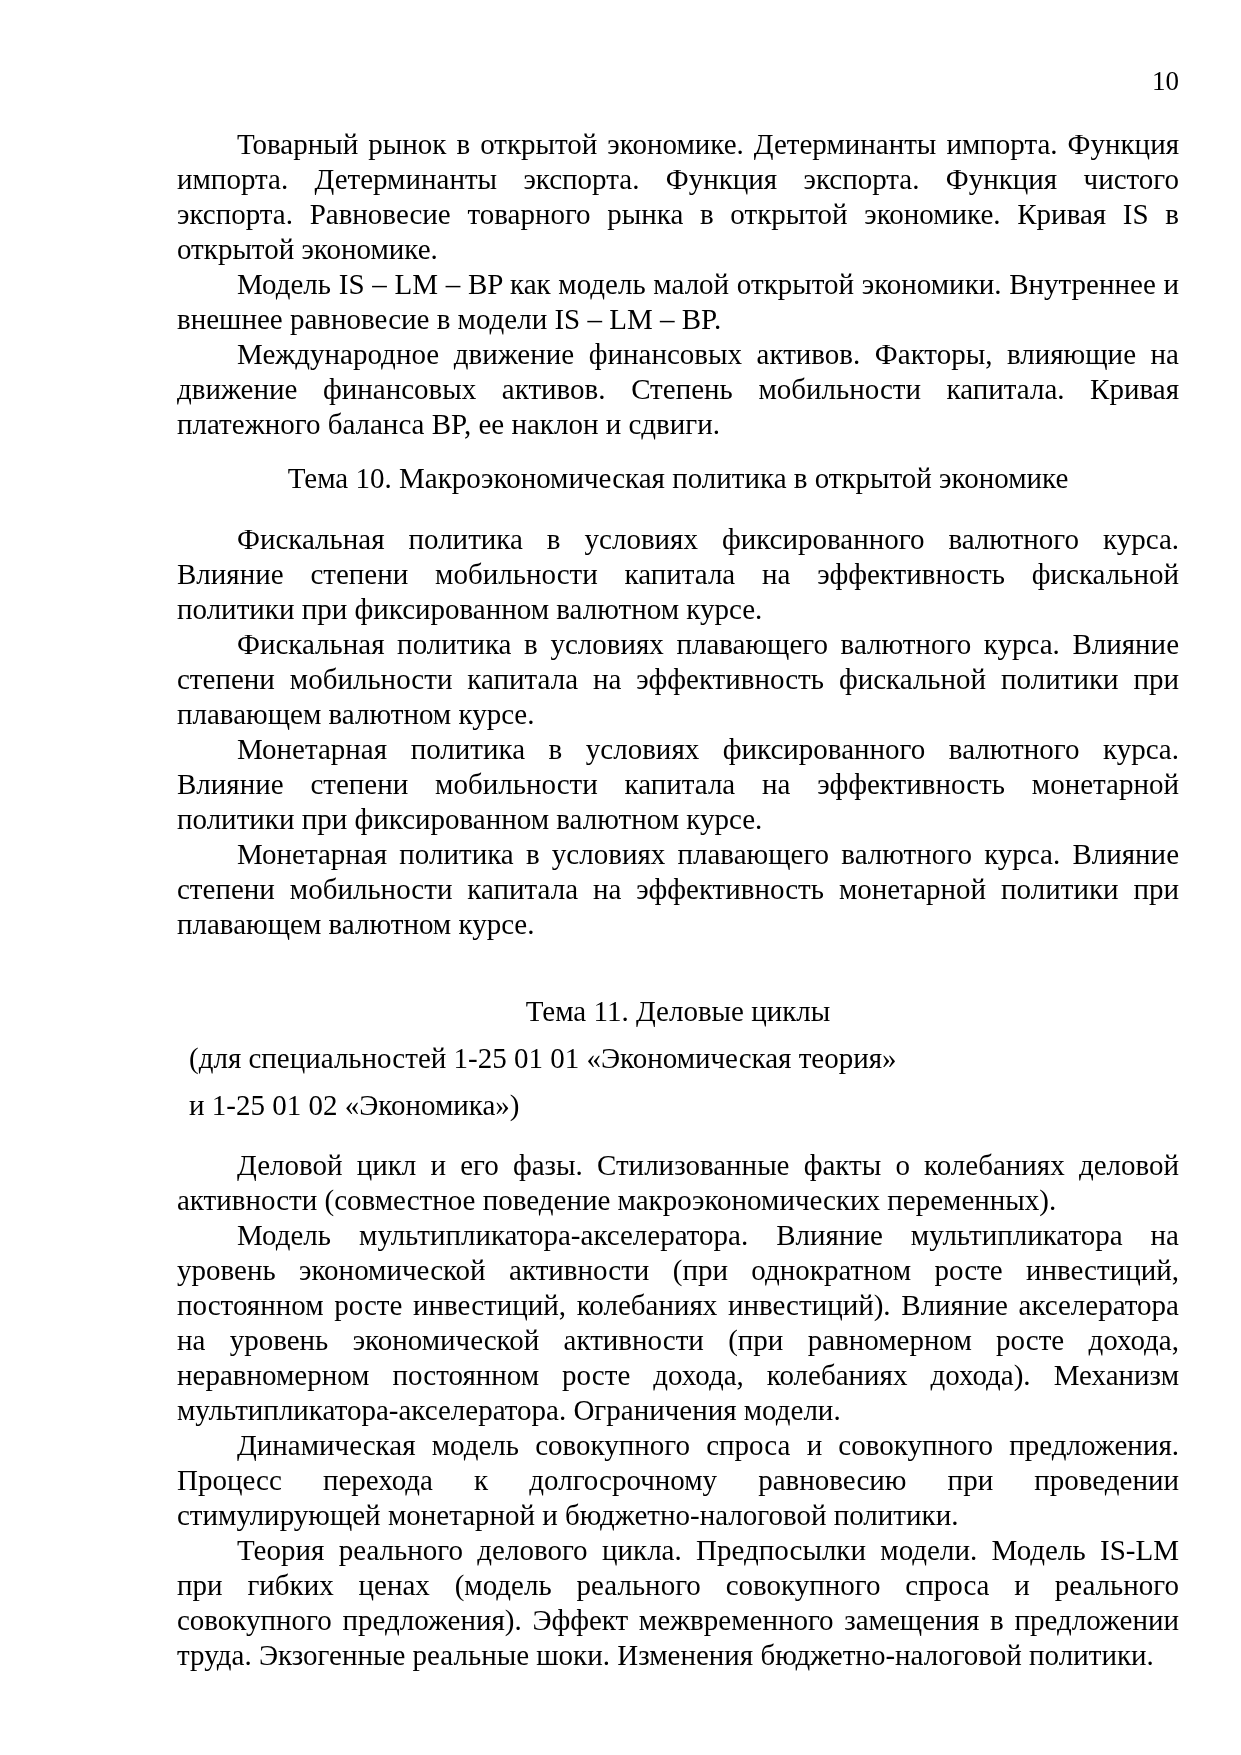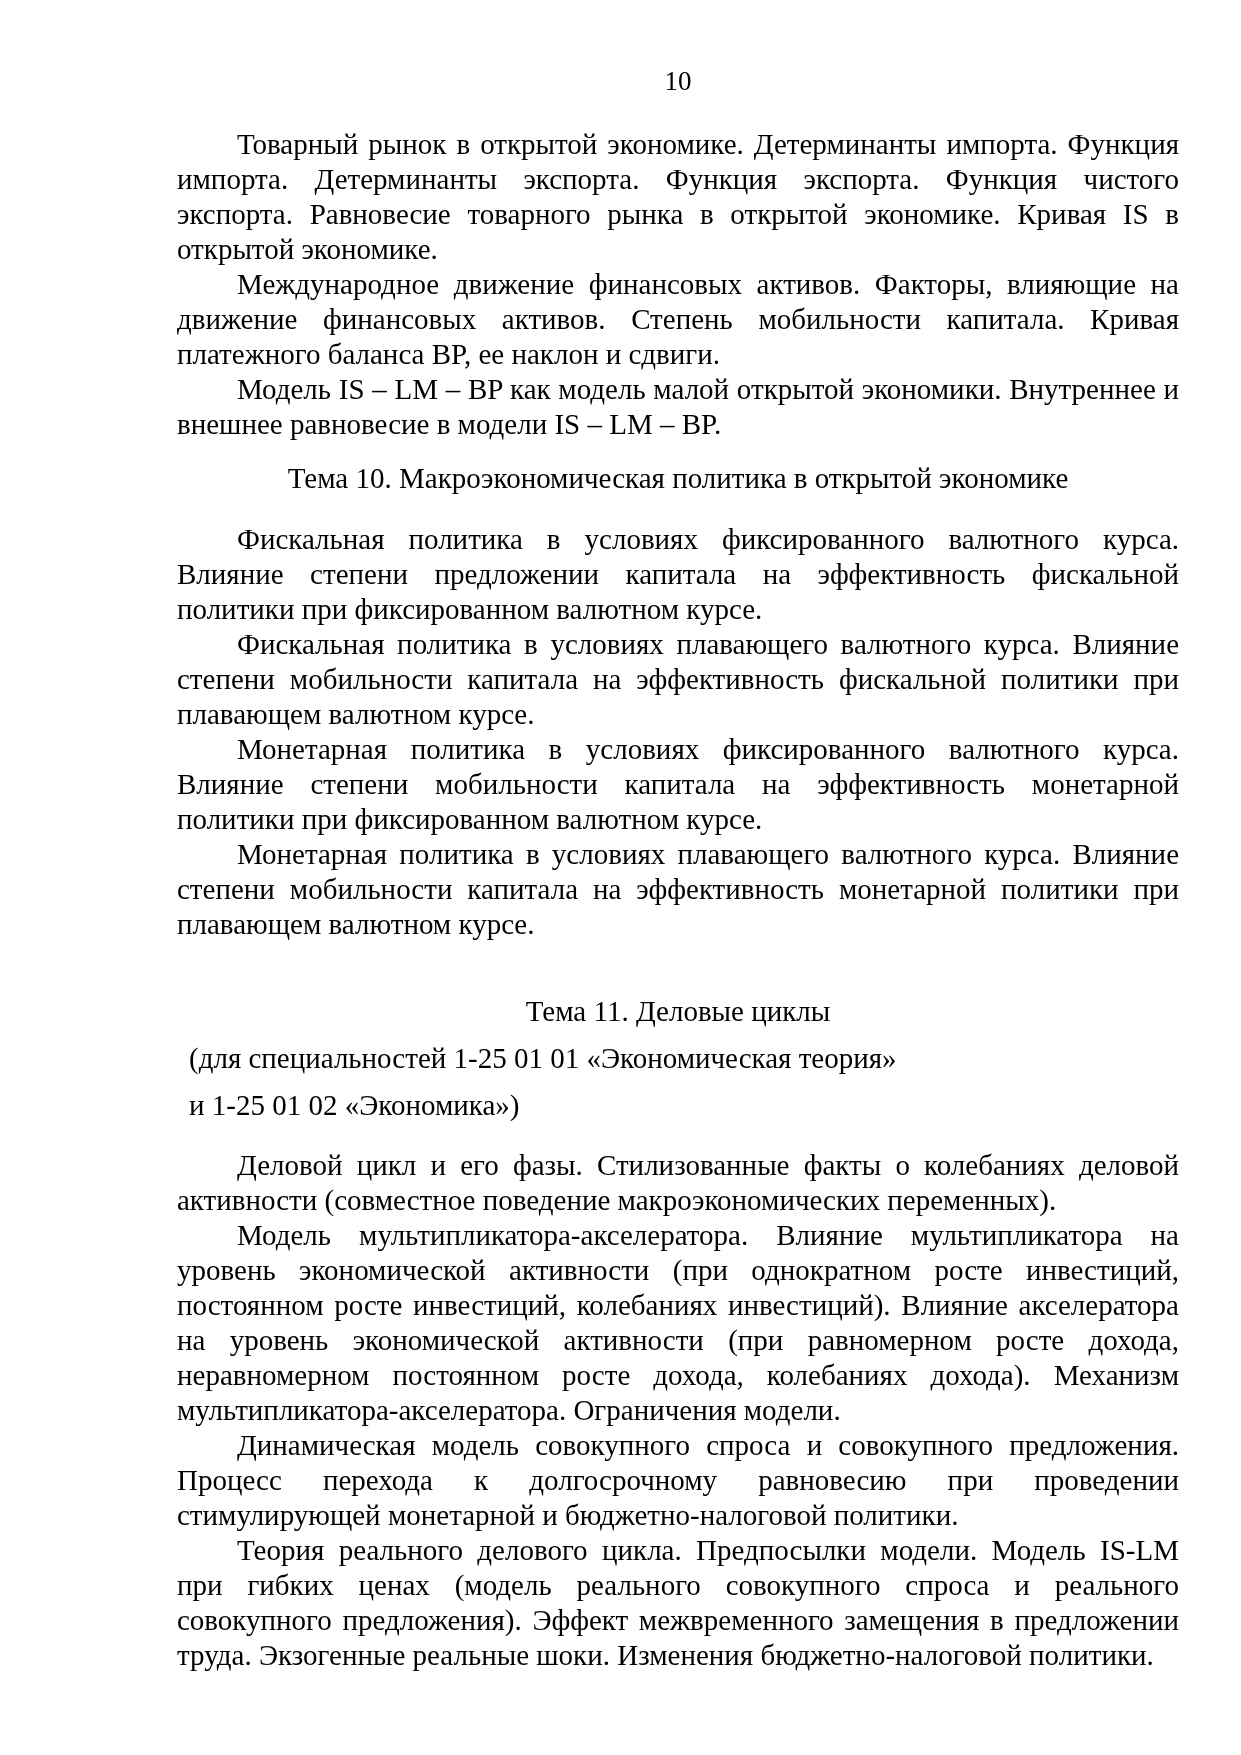--- a/index.html
+++ b/index.html
@@ -8,21 +8,21 @@
     position: relative;
     width: 1241px;
     height: 1755px;
     background: #ffffff;
     color: #000000;
     font-family: "Liberation Serif", "DejaVu Serif", serif;
     padding: 66px 62px 0 177px;
     overflow: hidden;
   }
   .pagenum {
-    text-align: center;
+    text-align: right;
     font-size: 27px;
     line-height: 30px;
     margin: 0 0 0 0;
   }
   p.body {
     margin: 0;
     font-size: 29px;
     line-height: 35px;
     text-align: justify;
     text-indent: 60px;
@@ -49,26 +49,26 @@
   }
 </style>
 </head>
 <body>
 
 <div class="page">
 
   <div class="pagenum">10</div>
 
   <p class="body first-after-pagenum">Товарный рынок в открытой экономике. Детерминанты импорта. Функция импорта. Детерминанты экспорта. Функция экспорта. Функция чистого экспорта. Равновесие товарного рынка в открытой экономике. Кривая IS в открытой экономике.</p>
+  <p class="body">Модель IS – LM – BP как модель малой открытой экономики. Внутреннее и внешнее равновесие в модели IS – LM – BP.</p>
   <p class="body">Международное движение финансовых активов. Факторы, влияющие на движение финансовых активов. Степень мобильности капитала. Кривая платежного баланса BP, ее наклон и сдвиги.</p>
-  <p class="body">Модель IS – LM – BP как модель малой открытой экономики. Внутреннее и внешнее равновесие в модели IS – LM – BP.</p>
 
   <h2 class="section-heading">Тема 10. Макроэкономическая политика в открытой экономике</h2>
 
-  <p class="body">Фискальная политика в условиях фиксированного валютного курса. Влияние степени предложении капитала на эффективность фискальной политики при фиксированном валютном курсе.</p>
+  <p class="body">Фискальная политика в условиях фиксированного валютного курса. Влияние степени мобильности капитала на эффективность фискальной политики при фиксированном валютном курсе.</p>
   <p class="body">Фискальная политика в условиях плавающего валютного курса. Влияние степени мобильности капитала на эффективность фискальной политики при плавающем валютном курсе.</p>
   <p class="body">Монетарная политика в условиях фиксированного валютного курса. Влияние степени мобильности капитала на эффективность монетарной политики при фиксированном валютном курсе.</p>
   <p class="body">Монетарная политика в условиях плавающего валютного курса. Влияние степени мобильности капитала на эффективность монетарной политики при плавающем валютном курсе.</p>
 
   <div class="tema11-block">
     <h2 class="section-heading">Тема 11. Деловые циклы</h2>
     <p class="subtitle">(для специальностей 1-25 01 01 «Экономическая теория»</p>
     <p class="subtitle">и 1-25 01 02 «Экономика»)</p>
   </div>
 

